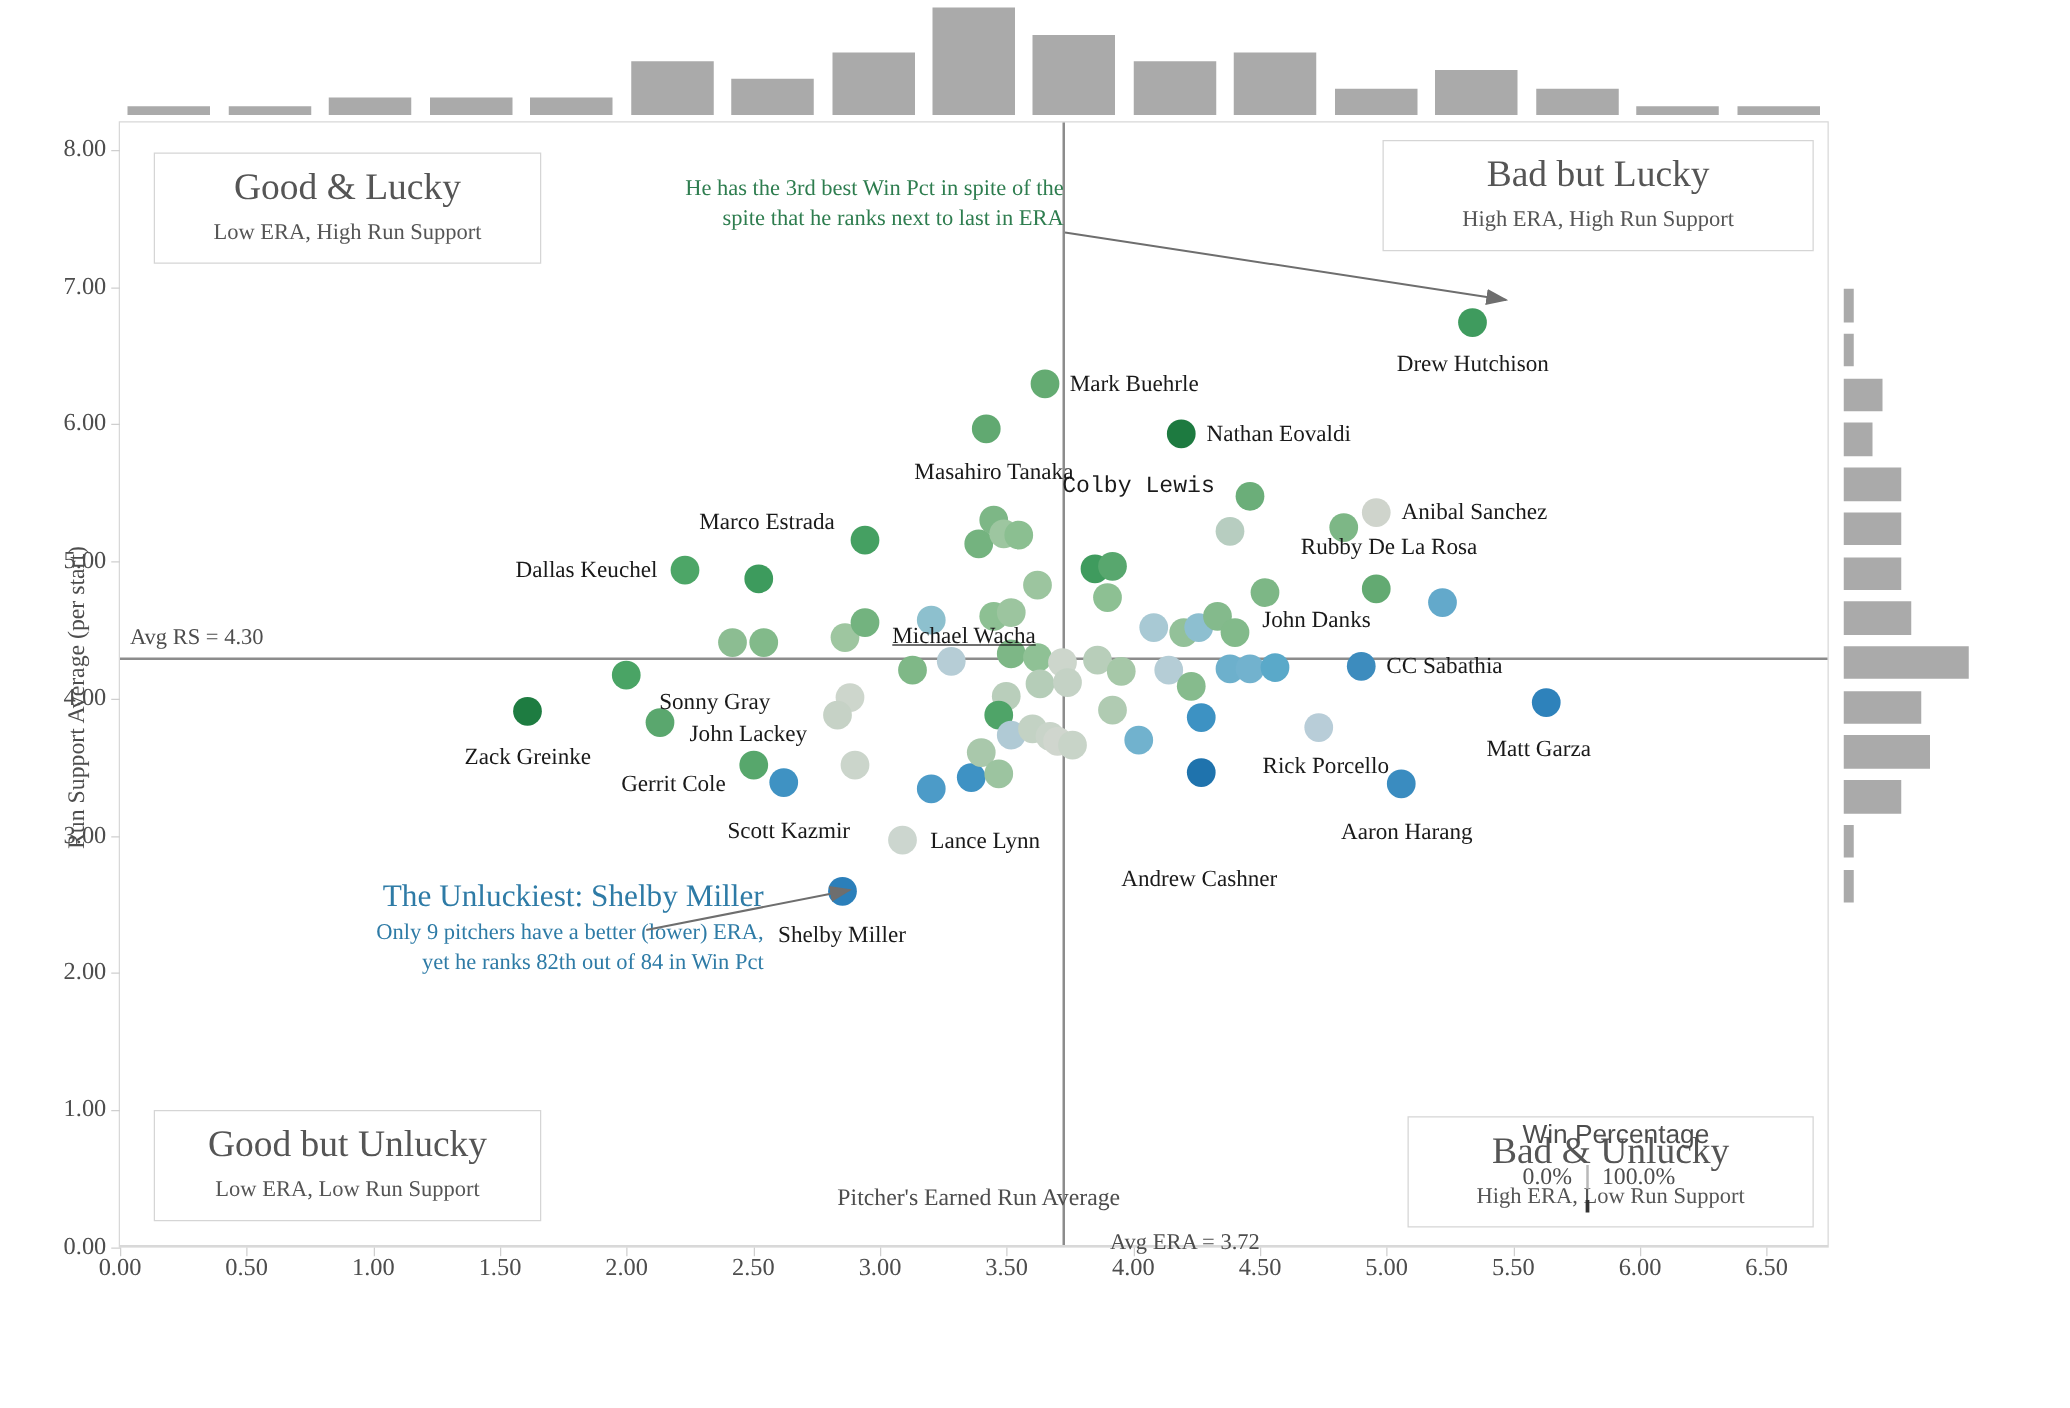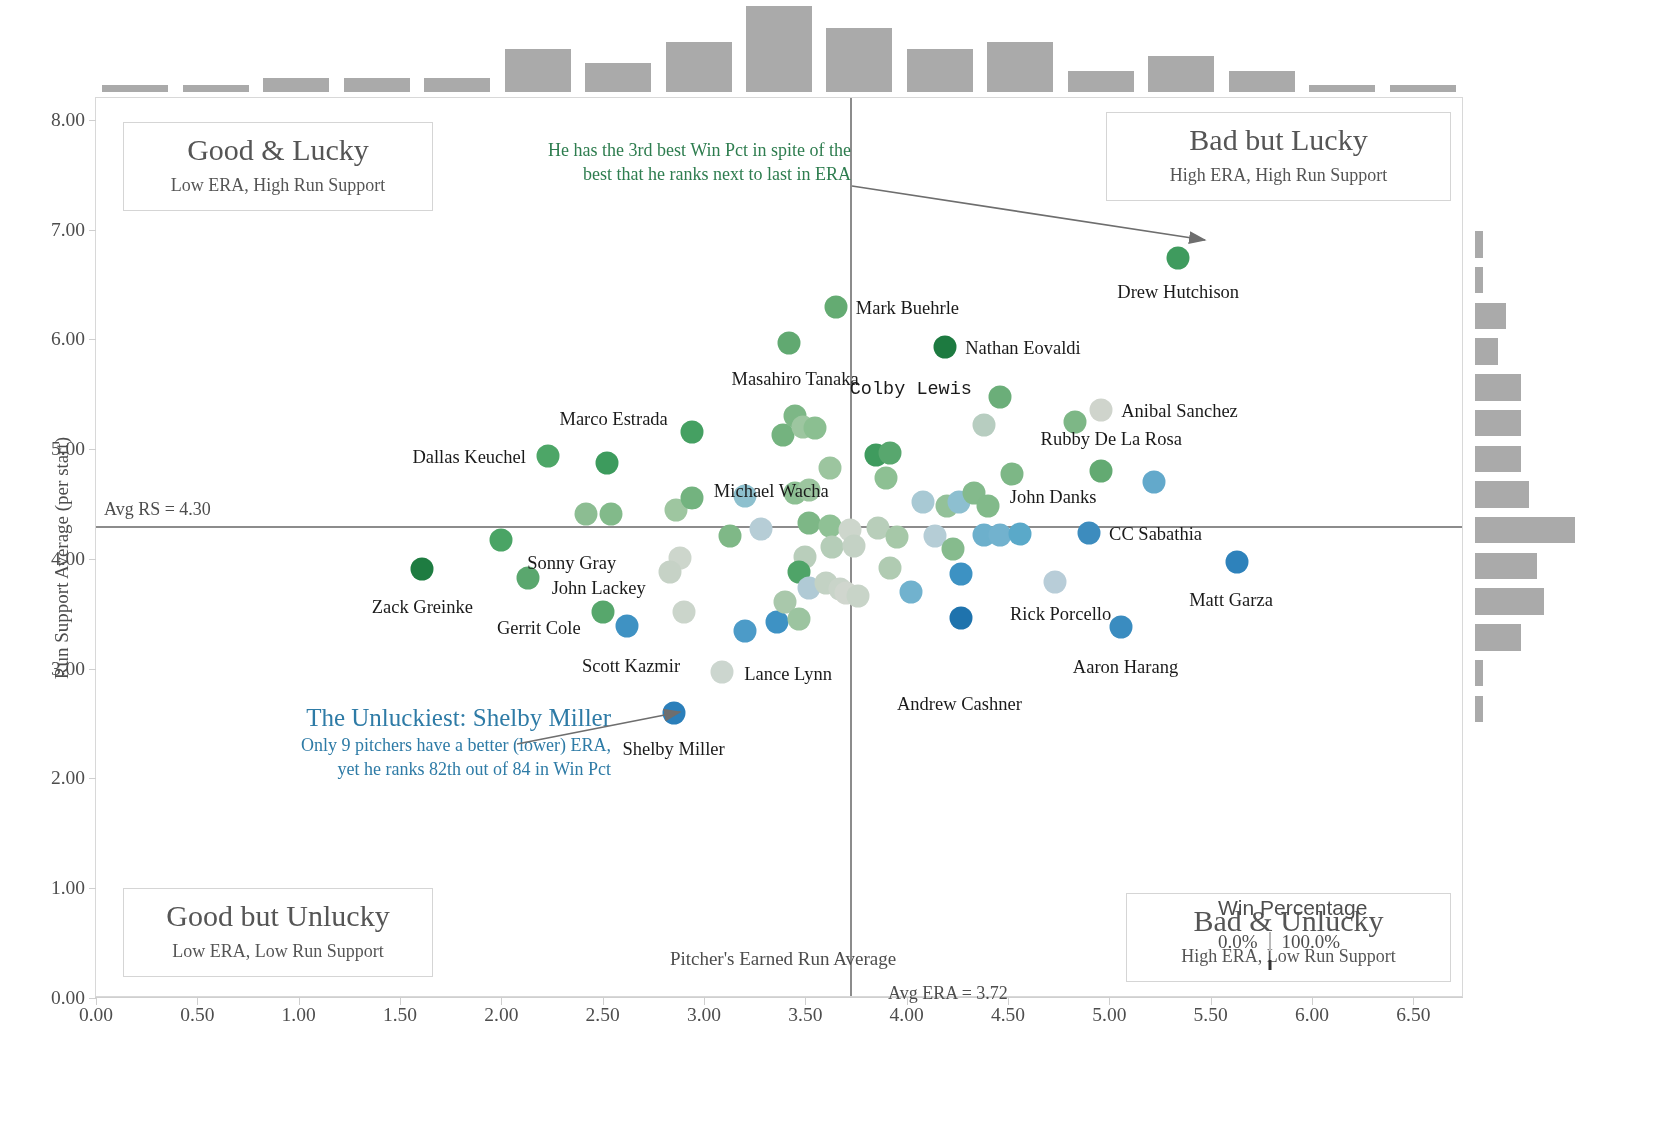--- a/index.html
+++ b/index.html
@@ -275,39 +275,39 @@
     <div id="labels-layer">
         <div class="plabel c" style="left: 1082.24px; top: 194.244px;">Drew Hutchison</div>
         <div class="plabel l" style="left: 759.733px; top: 209.537px;">Mark Buehrle</div>
         <div class="plabel l" style="left: 869.173px; top: 250.146px;">Nathan Eovaldi</div>
         <div class="plabel c" style="left: 699.12px; top: 280.756px;">Masahiro Tanaka</div>
         <div class="plabel r" style="left: 875.893px; top: 290.537px; font-family: Liberation Mono, monospace;">Colby Lewis</div>
         <div class="plabel l" style="left: 1025.23px; top: 312.707px;">Anibal Sanchez</div>
         <div class="plabel r" style="left: 571.84px; top: 320.659px;">Marco Estrada</div>
         <div class="plabel c" style="left: 1015.23px; top: 341.171px;">Rubby De La Rosa</div>
         <div class="plabel r" style="left: 429.947px; top: 358.805px;">Dallas Keuchel</div>
-        <div class="plabel l" style="left: 617.84px; top: 393px;">Michael Wacha</div>
+        <div class="plabel l" style="left: 617.84px; top: 412px; text-decoration: underline;">Michael Wacha</div>
         <div class="plabel l" style="left: 913.733px; top: 399.293px;">John Danks</div>
         <div class="plabel l" style="left: 431.333px; top: 465.317px;">Sonny Gray</div>
         <div class="plabel l" style="left: 1013.07px; top: 435.634px;">CC Sabathia</div>
         <div class="plabel c" style="left: 326.293px; top: 508.854px;">Zack Greinke</div>
         <div class="plabel l" style="left: 455.68px; top: 489.634px;">John Lackey</div>
         <div class="plabel c" style="left: 1135.01px; top: 502.268px;">Matt Garza</div>
         <div class="plabel r" style="left: 484.667px; top: 529.659px;">Gerrit Cole</div>
         <div class="plabel c" style="left: 964.613px; top: 516.024px;">Rick Porcello</div>
         <div class="plabel c" style="left: 534.987px; top: 567.927px;">Scott Kazmir</div>
         <div class="plabel c" style="left: 863.387px; top: 558.244px; margin-top: 48px;">Andrew Cashner</div>
         <div class="plabel c" style="left: 1029.49px; top: 569.024px;">Aaron Harang</div>
         <div class="plabel l" style="left: 648.24px; top: 576.024px;">Lance Lynn</div>
         <div class="plabel c" style="left: 577.6px; top: 650.634px;">Shelby Miller</div>
       </div>
 
     <div class="anno right" id="anno-lucky" style="left: 340px; top: 40px; width: 415px;">
       <div class="anno-body green">He has the 3rd best Win Pct in spite of the</div>
-      <div class="anno-body green">best that he ranks next to last in ERA</div>
+      <div class="anno-body green">spite that he ranks next to last in ERA</div>
     </div>
 
     <div class="anno right" id="anno-unlucky" style="left: 90px; top: 605px; width: 425px;">
       <div class="anno-title blue">The Unluckiest: Shelby Miller</div>
       <div class="anno-body blue">Only 9 pitchers have a better (lower) ERA,</div>
       <div class="anno-body blue">yet he ranks 82th out of 84 in Win Pct</div>
     </div>
 
     <div id="legend">
       <div id="legend-title">Win Percentage</div>

